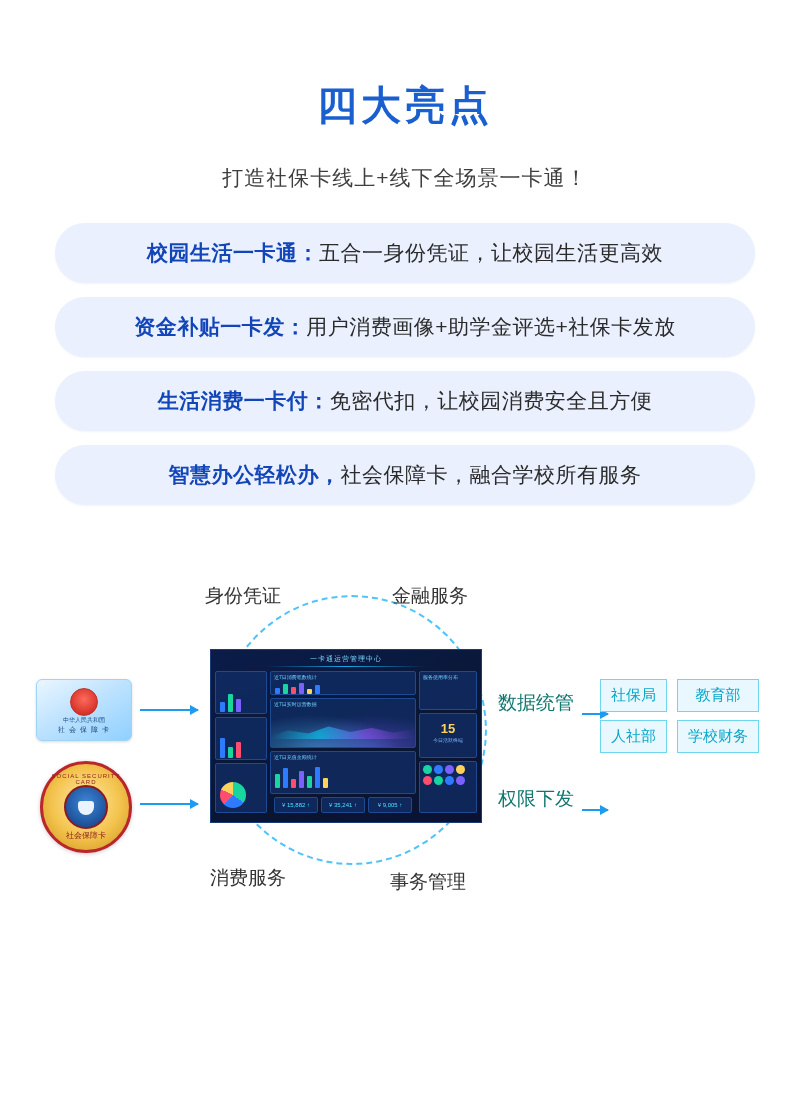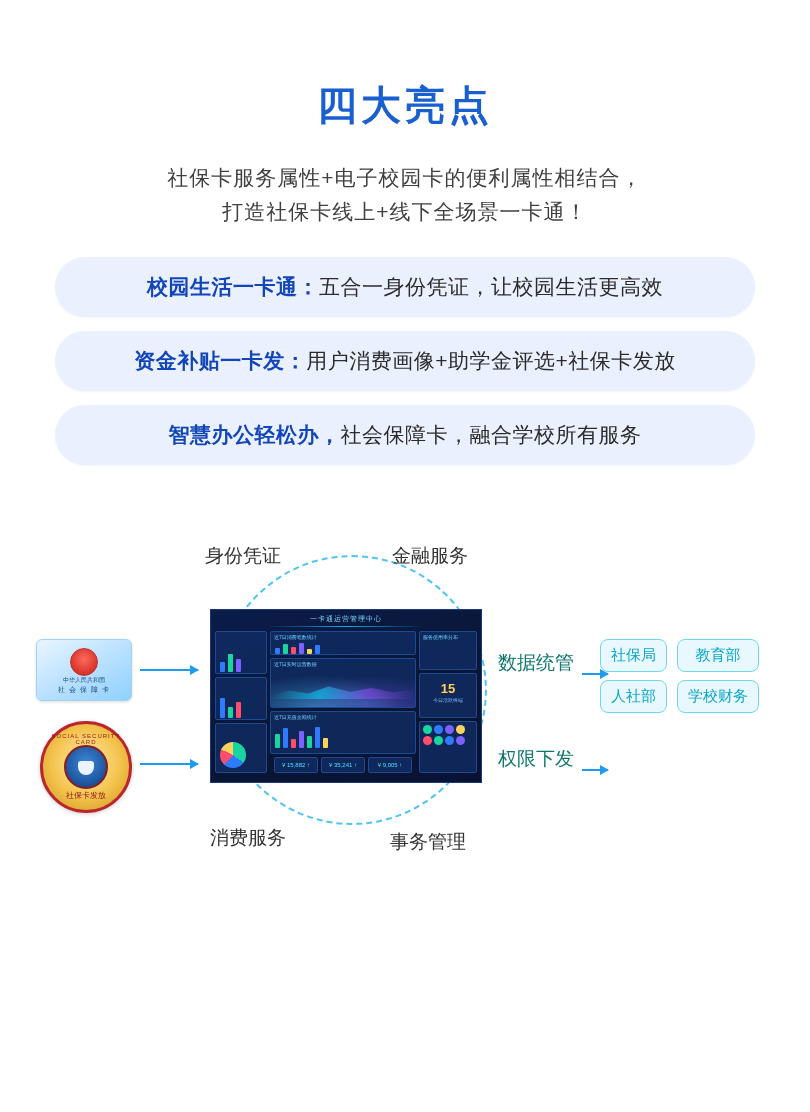--- a/index.html
+++ b/index.html
@@ -267,52 +267,56 @@
     position: absolute;
     display: grid;
     grid-template-columns: auto auto;
     gap: 8px 10px;
   }
   .chips-top   { left: 600px; top: 102px; }
   .chips-bot   { left: 600px; top: 198px; }
   .chip {
     background: #e9f8ff;
     border: 1px solid #6fd6ef;
-    border-radius: 8px;
+    border-radius: 0;
     color: #0aa6c9;
     font-size: 15px;
     padding: 6px 10px;
     text-align: center;
     white-space: nowrap;
   }
   .chip.blank { color: transparent; }
 </style>
 </head>
 <body>
 
 <div class="page-title">四大亮点</div>
 
 <div class="subtitle">
-  <div>社保卡服务属性+电子校园卡的便利属性相结合，</div>
   <div>打造社保卡线上+线下全场景一卡通！</div>
 </div>
 
 <div class="pills">
   <div class="pill">
     <div class="pill-text">
       <b>校园生活一卡通：</b><span>五合一身份凭证，让校园生活更高效</span>
     </div>
   </div>
   <div class="pill">
     <div class="pill-text">
       <b>资金补贴一卡发：</b><span>用户消费画像+助学金评选+社保卡发放</span>
     </div>
   </div>
   <div class="pill">
     <div class="pill-text">
+      <b>生活消费一卡付：</b><span>免密代扣，让校园消费安全且方便</span>
+    </div>
+  </div>
+  <div class="pill">
+    <div class="pill-text">
       <b>智慧办公轻松办，</b><span>社会保障卡，融合学校所有服务</span>
     </div>
   </div>
 </div>
 
 <div class="diagram">
 
   <div class="ring"></div>
 
   <div class="ring-label rl-id">身份凭证</div>
@@ -322,21 +326,21 @@
 
   <div class="card-id">
     <div class="emblem"></div>
     <div class="t1">中华人民共和国</div>
     <div class="t2">社 会 保 障 卡</div>
   </div>
 
   <div class="badge-ssc">
     <div class="ring-txt-top">SOCIAL SECURITY CARD</div>
     <div class="inner"></div>
-    <div class="ring-txt-bot">社保卡发放</div>
+    <div class="ring-txt-bot">社会保障卡</div>
   </div>
 
   <div class="arrow arrow-l1"></div>
   <div class="arrow arrow-l2"></div>
 
   <div class="dashboard">
     <div class="db-title">一卡通运营管理中心</div>
     <div class="db-title-bar"></div>
     <div class="db-grid">
 

